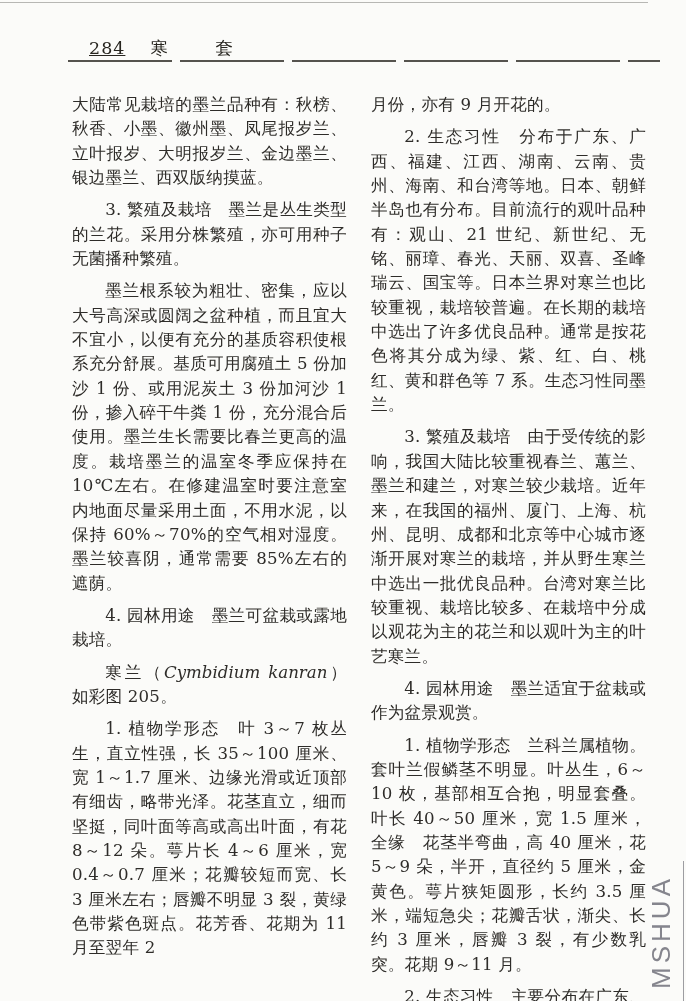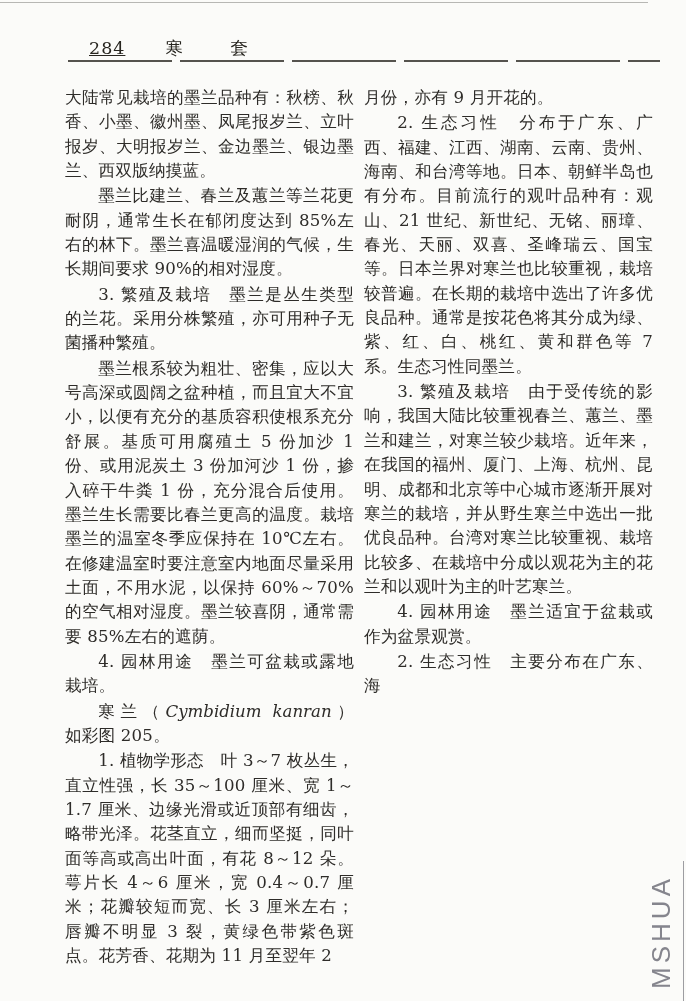--- a/index.html
+++ b/index.html
@@ -20,40 +20,40 @@
     position: absolute; right: 2px; bottom: 0;
     width: 1px; height: 140px; background: #9d9da2;
   }
   
   .header {
     position: absolute; top: 36px; left: 89px;
     font-size: 17.5px; color: #27251f;
     white-space: nowrap;
   }
   .page-num { letter-spacing: 1px; text-decoration: underline; }
-  .head-title { margin-left: 40px; letter-spacing: 15px; text-align: center; }
+  .head-title { margin-left: 25px; letter-spacing: 15px; text-align: center; }
   .rule {
     position: absolute; top: 60px; left: 68px; width: 592px; height: 2px;
     background: repeating-linear-gradient(90deg,
       #55534e 0px, #55534e 104px,
       rgba(0,0,0,0) 104px, rgba(0,0,0,0) 112px);
   }
   
   .content {
     position: absolute; top: 85px; left: 64px; width: 590px;
     display: flex; gap: 8px;
   }
   .col {
     width: 291px;
     font-size: 16.6px;
     line-height: 24.35px;
     text-align: justify;
     letter-spacing: 0.2px;
   }
-  .col p { margin: 1px; }
+  .col p { margin: 8px; }
   .col p.indent { text-indent: 2em; }
   .bold { font-weight: 400; }
   .latin { font-style: italic; letter-spacing: 0; }
   
   .watermark {
     position: absolute; right: 9px; bottom: 12px;
     writing-mode: vertical-rl;
     transform: rotate(180deg);
     font-family: "Liberation Sans", sans-serif;
     font-size: 26px;
@@ -69,29 +69,29 @@
 
 <div class="header">
   <span class="page-num">284</span><span class="head-title">寒　套</span>
 </div>
 
 <div class="rule"></div>
 
 <div class="content">
   <div class="col">
       <p><span>大陆常见栽培的墨兰品种有：秋榜、秋香、小墨、徽州墨、凤尾报岁兰、立叶报岁、大明报岁兰、金边墨兰、银边墨兰、西双版纳摸蓝。</span></p>
-      <p class="indent"><span>墨兰比建兰、春兰及蕙兰等兰花更耐阴，通常生长在郁闭度达到 85%左右的林下。墨兰喜温暖湿润的气候，生长期间要求 90%的相对湿度。</span></p>
       <p class="indent"><span class="bold">3. 繁殖及栽培</span><span>　墨兰是丛生类型的兰花。采用分株繁殖，亦可用种子无菌播种繁殖。</span></p>
       <p class="indent"><span>墨兰根系较为粗壮、密集，应以大号高深或圆阔之盆种植，而且宜大不宜小，以便有充分的基质容积使根系充分舒展。基质可用腐殖土 5 份加沙 1 份、或用泥炭土 3 份加河沙 1 份，掺入碎干牛粪 1 份，充分混合后使用。墨兰生长需要比春兰更高的温度。栽培墨兰的温室冬季应保持在 10℃左右。在修建温室时要注意室内地面尽量采用土面，不用水泥，以保持 60%～70%的空气相对湿度。墨兰较喜阴，通常需要 85%左右的遮荫。</span></p>
       <p class="indent"><span class="bold">4. 园林用途</span><span>　墨兰可盆栽或露地栽培。</span></p>
       <p class="indent"><span class="bold">寒兰</span><span>（</span><span class="latin">Cymbidium kanran</span><span>）　如彩图 205。</span></p>
       <p class="indent"><span class="bold">1. 植物学形态</span><span>　叶 3～7 枚丛生，直立性强，长 35～100 厘米、宽 1～1.7 厘米、边缘光滑或近顶部有细齿，略带光泽。花茎直立，细而坚挺，同叶面等高或高出叶面，有花 8～12 朵。萼片长 4～6 厘米，宽 0.4～0.7 厘米；花瓣较短而宽、长 3 厘米左右；唇瓣不明显 3 裂，黄绿色带紫色斑点。花芳香、花期为 11 月至翌年 2</span></p>
     </div>
   <div class="col">
       <p><span>月份，亦有 9 月开花的。</span></p>
       <p class="indent"><span class="bold">2. 生态习性</span><span>　分布于广东、广西、福建、江西、湖南、云南、贵州、海南、和台湾等地。日本、朝鲜半岛也有分布。目前流行的观叶品种有：观山、21 世纪、新世纪、无铭、丽璋、春光、天丽、双喜、圣峰瑞云、国宝等。日本兰界对寒兰也比较重视，栽培较普遍。在长期的栽培中选出了许多优良品种。通常是按花色将其分成为绿、紫、红、白、桃红、黄和群色等 7 系。生态习性同墨兰。</span></p>
       <p class="indent"><span class="bold">3. 繁殖及栽培</span><span>　由于受传统的影响，我国大陆比较重视春兰、蕙兰、墨兰和建兰，对寒兰较少栽培。近年来，在我国的福州、厦门、上海、杭州、昆明、成都和北京等中心城市逐渐开展对寒兰的栽培，并从野生寒兰中选出一批优良品种。台湾对寒兰比较重视、栽培比较多、在栽培中分成以观花为主的花兰和以观叶为主的叶艺寒兰。</span></p>
       <p class="indent"><span class="bold">4. 园林用途</span><span>　墨兰适宜于盆栽或作为盆景观赏。</span></p>
+      <p class="indent"><span class="bold">1. 植物学形态</span><span>　兰科兰属植物。套叶兰假鳞茎不明显。叶丛生，6～10 枚，基部相互合抱，明显套叠。叶长 40～50 厘米，宽 1.5 厘米，全缘　花茎半弯曲，高 40 厘米，花 5～9 朵，半开，直径约 5 厘米，金黄色。萼片狭矩圆形，长约 3.5 厘米，端短急尖；花瓣舌状，渐尖、长约 3 厘米，唇瓣 3 裂，有少数乳突。花期 9～11 月。</span></p>
       <p class="indent"><span class="bold">2. 生态习性</span><span>　主要分布在广东、海</span></p>
     </div>
 </div>
 
 <div class="watermark">MSHUA</div>
 
 </body></html>

